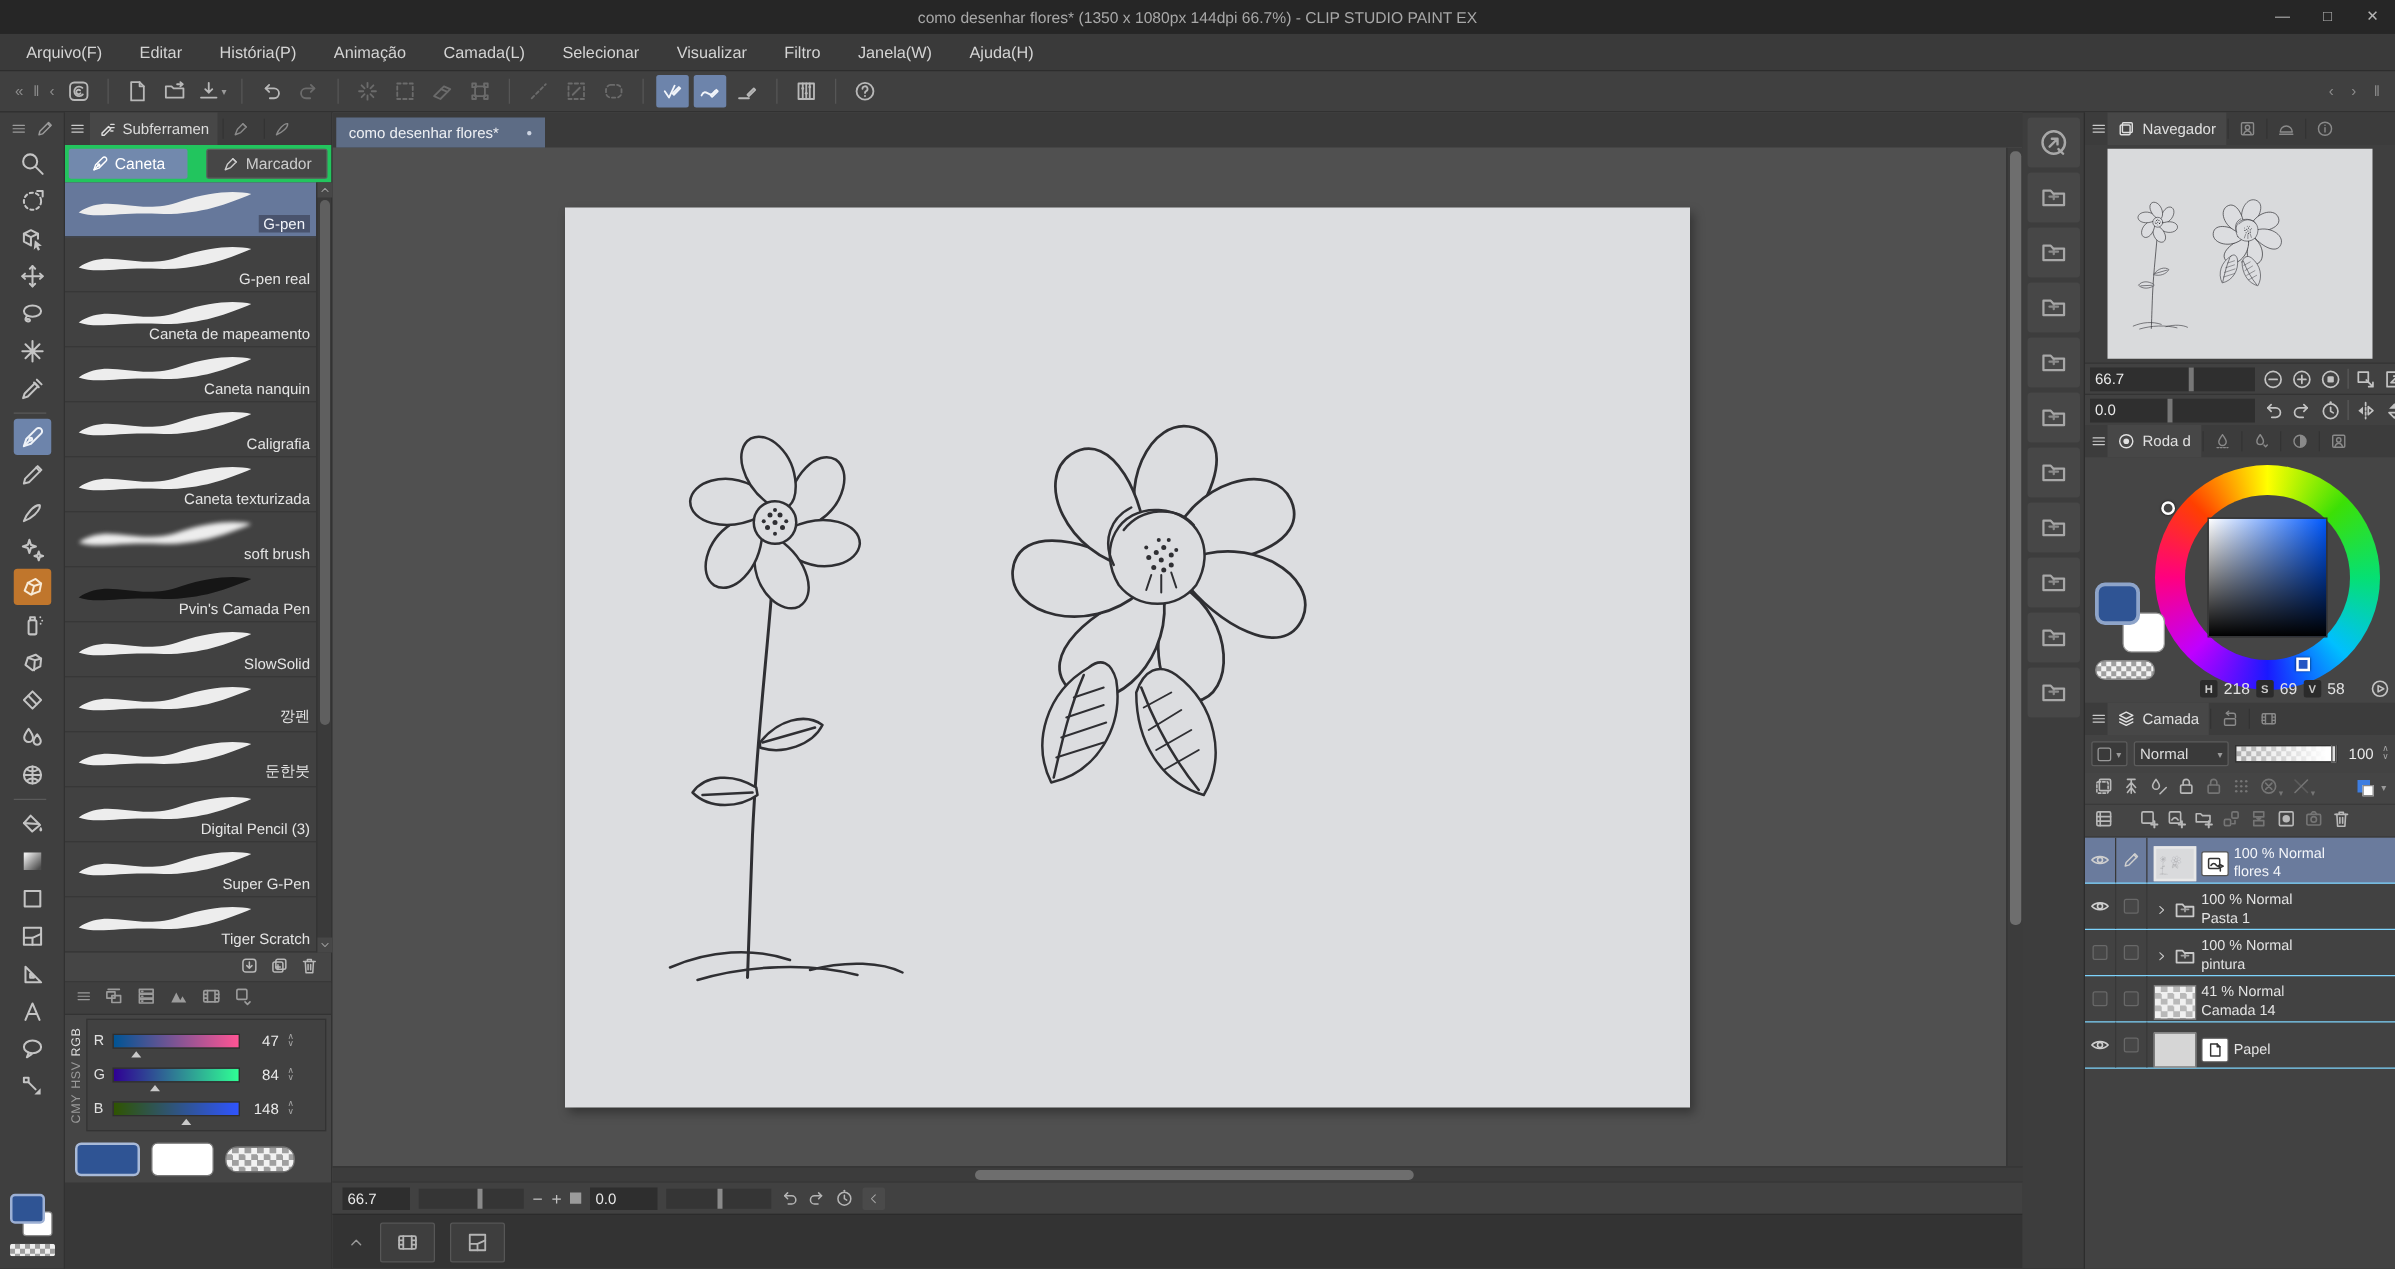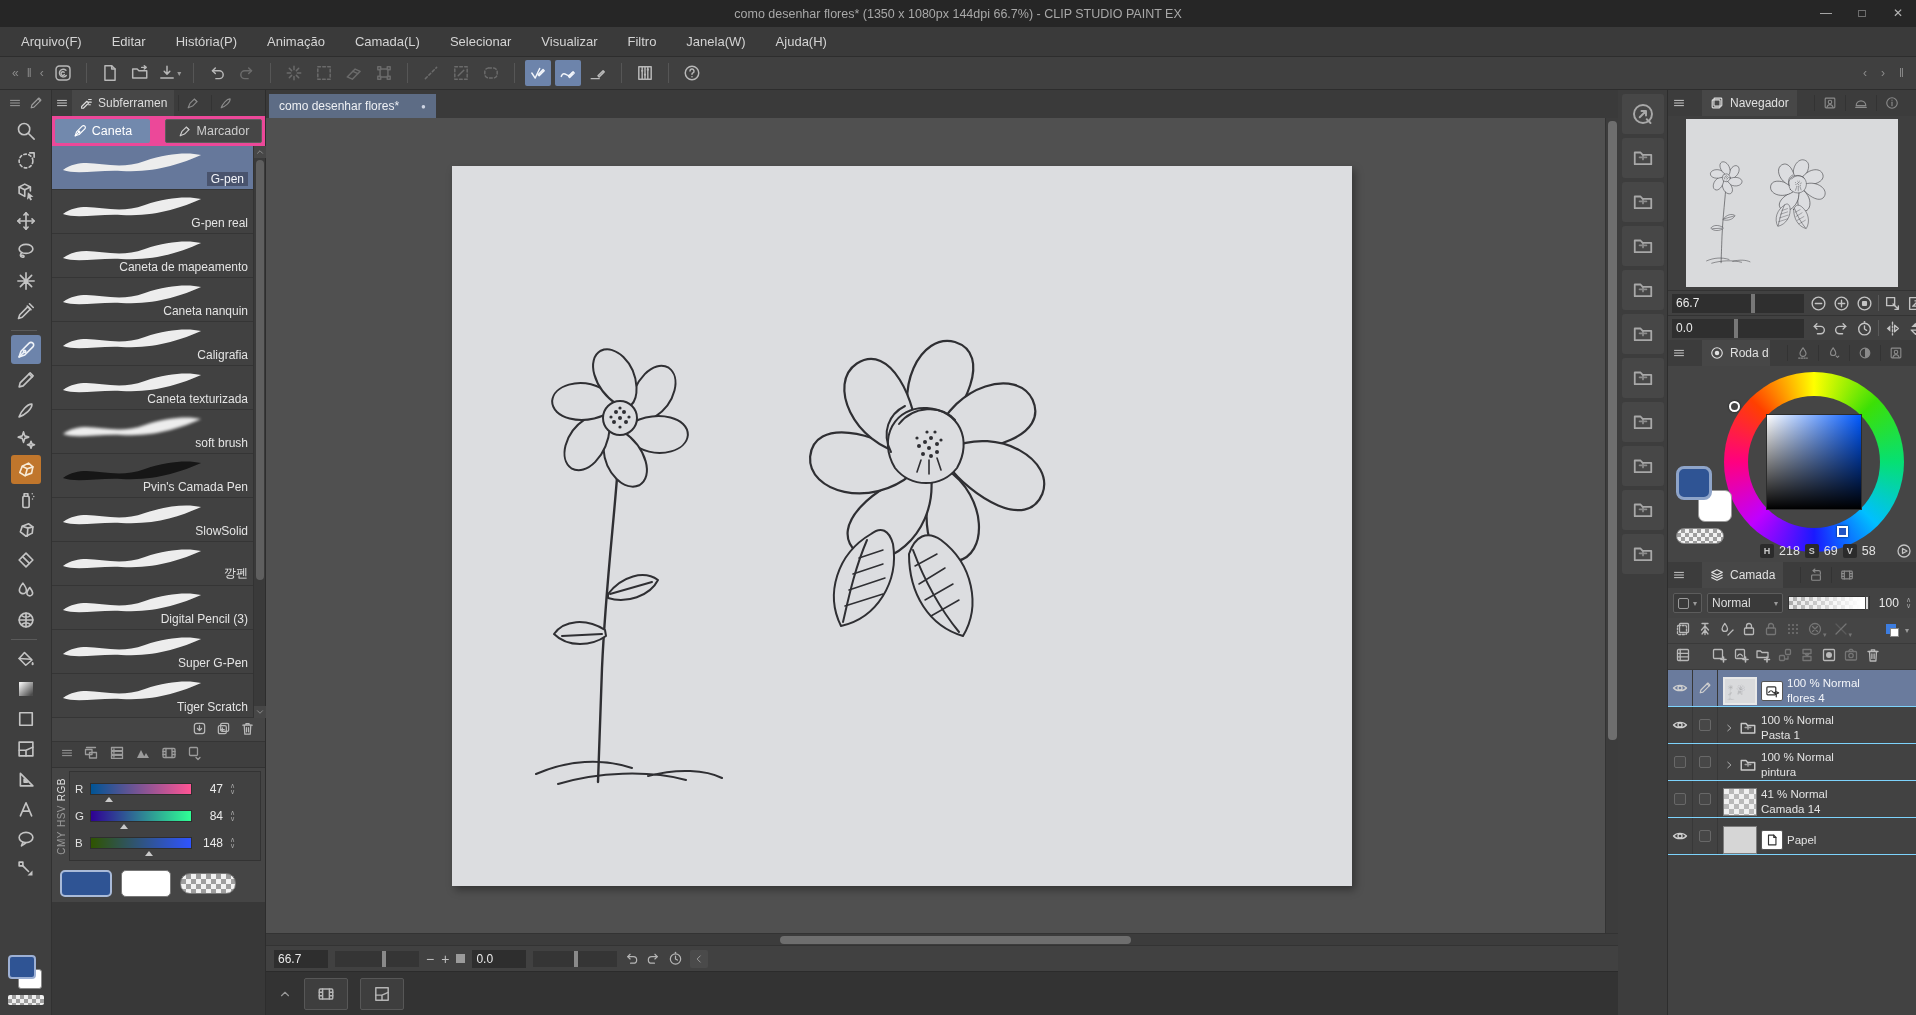--- a/index.html
+++ b/index.html
@@ -39,21 +39,21 @@
 .tool-gap{width:26px;height:5px;border-bottom:1px solid #5a5a5a;margin-bottom:4px}
 .tool-swatches{margin-top:auto;margin-bottom:8px;position:relative;width:40px;height:56px}
 .tool-swatches .sub{position:absolute;left:12px;top:18px;width:24px;height:20px;background:#fff;border:1px solid #888;border-radius:3px}
 .tool-swatches .main{position:absolute;left:2px;top:4px;width:28px;height:24px;border-radius:4px;border:2px solid #9db0d4}
 .tool-swatches .trans{position:absolute;left:2px;top:44px;width:36px;height:10px;border-radius:2px;background:conic-gradient(#9f9f9f 25%,#efefef 0 50%,#9f9f9f 0 75%,#efefef 0) 0 0/8px 8px}
 
 #subtool{width:214px;background:#454545;border-right:1px solid #2d2d2d;display:flex;flex-direction:column}
 .st-header{height:26px;background:#3c3c3c;display:flex;align-items:center;padding:0 4px;gap:4px}
 .st-header .tab{height:26px;display:flex;align-items:center;gap:5px;background:#474747;padding:0 7px;color:#ddd;font-size:12px;max-width:120px;overflow:hidden;white-space:nowrap}
 .st-header .dimtab{color:#8a8a8a;padding:0 7px;border-left:1px solid #333;height:16px;display:flex;align-items:center}
-.st-tooltabs{height:30px;display:flex;gap:15px;padding:3px;background:#ec4899}
+.st-tooltabs{height:30px;display:flex;gap:15px;padding:3px;background:#22c55e}
 .st-tooltabs .tt{flex:1;display:flex;align-items:center;justify-content:center;gap:5px;font-size:12.5px;border-radius:2px}
 .tt.tt-active{background:#7289ad;color:#fff}
 .tt.tt-idle{background:#464646;border:1px solid #5c5c5c;color:#ccc}
 .st-list{display:flex;flex:none}
 .st-rows{flex:1}
 .st-row{height:44px;background:#414141;border-bottom:1px solid #353535;position:relative}
 .st-row.sel{background:#66789b}
 .st-row .stroke{position:absolute;left:6px;top:4px;width:148px;height:26px}
 .st-row .stroke svg{width:100%;height:100%}
 .st-row .stroke path{fill:#ededed;stroke:none}
@@ -106,21 +106,21 @@
 .sb-sq{width:9px;height:9px;background:#9b9b9b;display:inline-block}
 .sb-box{width:18px;height:18px;background:#4a4a4a;display:flex;align-items:center;justify-content:center;color:#aaa;border-radius:2px}
 #dock{height:44px;background:#333;display:flex;align-items:center;gap:12px;padding-left:12px;border-top:1px solid #2b2b2b}
 #dock .collapse{color:#999}
 .dock-btn{width:44px;height:32px;background:#3e3e3e;border:1px solid #575757;border-radius:2px;display:flex;align-items:center;justify-content:center;color:#b5b5b5}
 
 #materials{width:50px;background:#3d3d3d;border-right:1px solid #2d2d2d;display:flex;flex-direction:column;align-items:center;padding-top:4px;gap:4px}
 .mat-item{width:42px;height:40px;background:#474747;border-radius:3px;display:flex;align-items:center;justify-content:center;color:#a8a8a8}
 
 #rightpanel{width:248px;background:#454545;display:flex;flex-direction:column}
-.rp-header{height:26px;background:#3c3c3c;display:flex;align-items:center;padding:0 5px;gap:17px;flex:none}
+.rp-header{height:26px;background:#3c3c3c;display:flex;align-items:center;padding:0 5px;gap:1px;flex:none}
 .rp-header .tab{height:26px;display:flex;align-items:center;gap:6px;background:#474747;padding:0 8px;color:#e0e0e0;font-size:12px;white-space:nowrap;overflow:hidden}
 .rp-header .dimtab{color:#8a8a8a;padding:0 8px;height:16px;display:flex;align-items:center;border-left:1px solid #333}
 .nav-thumb-wrap{height:174px;background:#3f3f3f;display:flex;align-items:center;justify-content:center}
 .nav-thumb{width:212px;height:168px;background:#d9dadc}
 .nav-thumb svg{width:100%;height:100%;display:block}
 .nav-row{height:25px;background:#414141;border-top:1px solid #333;display:flex;align-items:center;gap:4px;padding:0 4px}
 .nav-field{width:132px;height:19px;background:#2f2f2f;position:relative;color:#eaeaea;font-size:12px;display:flex;align-items:center;padding-left:4px;flex:none}
 .nav-field .hd{position:absolute;top:0;width:4px;height:19px;background:#777}
 .nav-btn{width:21px;height:21px;display:flex;align-items:center;justify-content:center;color:#c3c3c3}
 .nav-sep{width:1px;height:16px;background:#5a5a5a;margin:0 1px}
@@ -784,20 +784,26 @@
             <div class="st-row">
               <span class="stroke white"><svg viewBox="0 0 150 26">
                   <path d="M5 20 C30 3 52 24 88 11 C112 3 132 2 145 5 C124 14 100 23 64 21 C40 20 18 25 5 20 Z"></path>
                 </svg></span>
               <span class="bname">깡펜</span>
             </div>
             <div class="st-row">
               <span class="stroke white"><svg viewBox="0 0 150 26">
                   <path d="M5 20 C30 3 52 24 88 11 C112 3 132 2 145 5 C124 14 100 23 64 21 C40 20 18 25 5 20 Z"></path>
                 </svg></span>
+              <span class="bname">둔한붓</span>
+            </div>
+            <div class="st-row">
+              <span class="stroke white"><svg viewBox="0 0 150 26">
+                  <path d="M5 20 C30 3 52 24 88 11 C112 3 132 2 145 5 C124 14 100 23 64 21 C40 20 18 25 5 20 Z"></path>
+                </svg></span>
               <span class="bname">Digital Pencil (3)</span>
             </div>
             <div class="st-row">
               <span class="stroke white"><svg viewBox="0 0 150 26">
                   <path d="M5 20 C30 3 52 24 88 11 C112 3 132 2 145 5 C124 14 100 23 64 21 C40 20 18 25 5 20 Z"></path>
                 </svg></span>
               <span class="bname">Super G-Pen</span>
             </div>
             <div class="st-row">
               <span class="stroke white"><svg viewBox="0 0 150 26">

